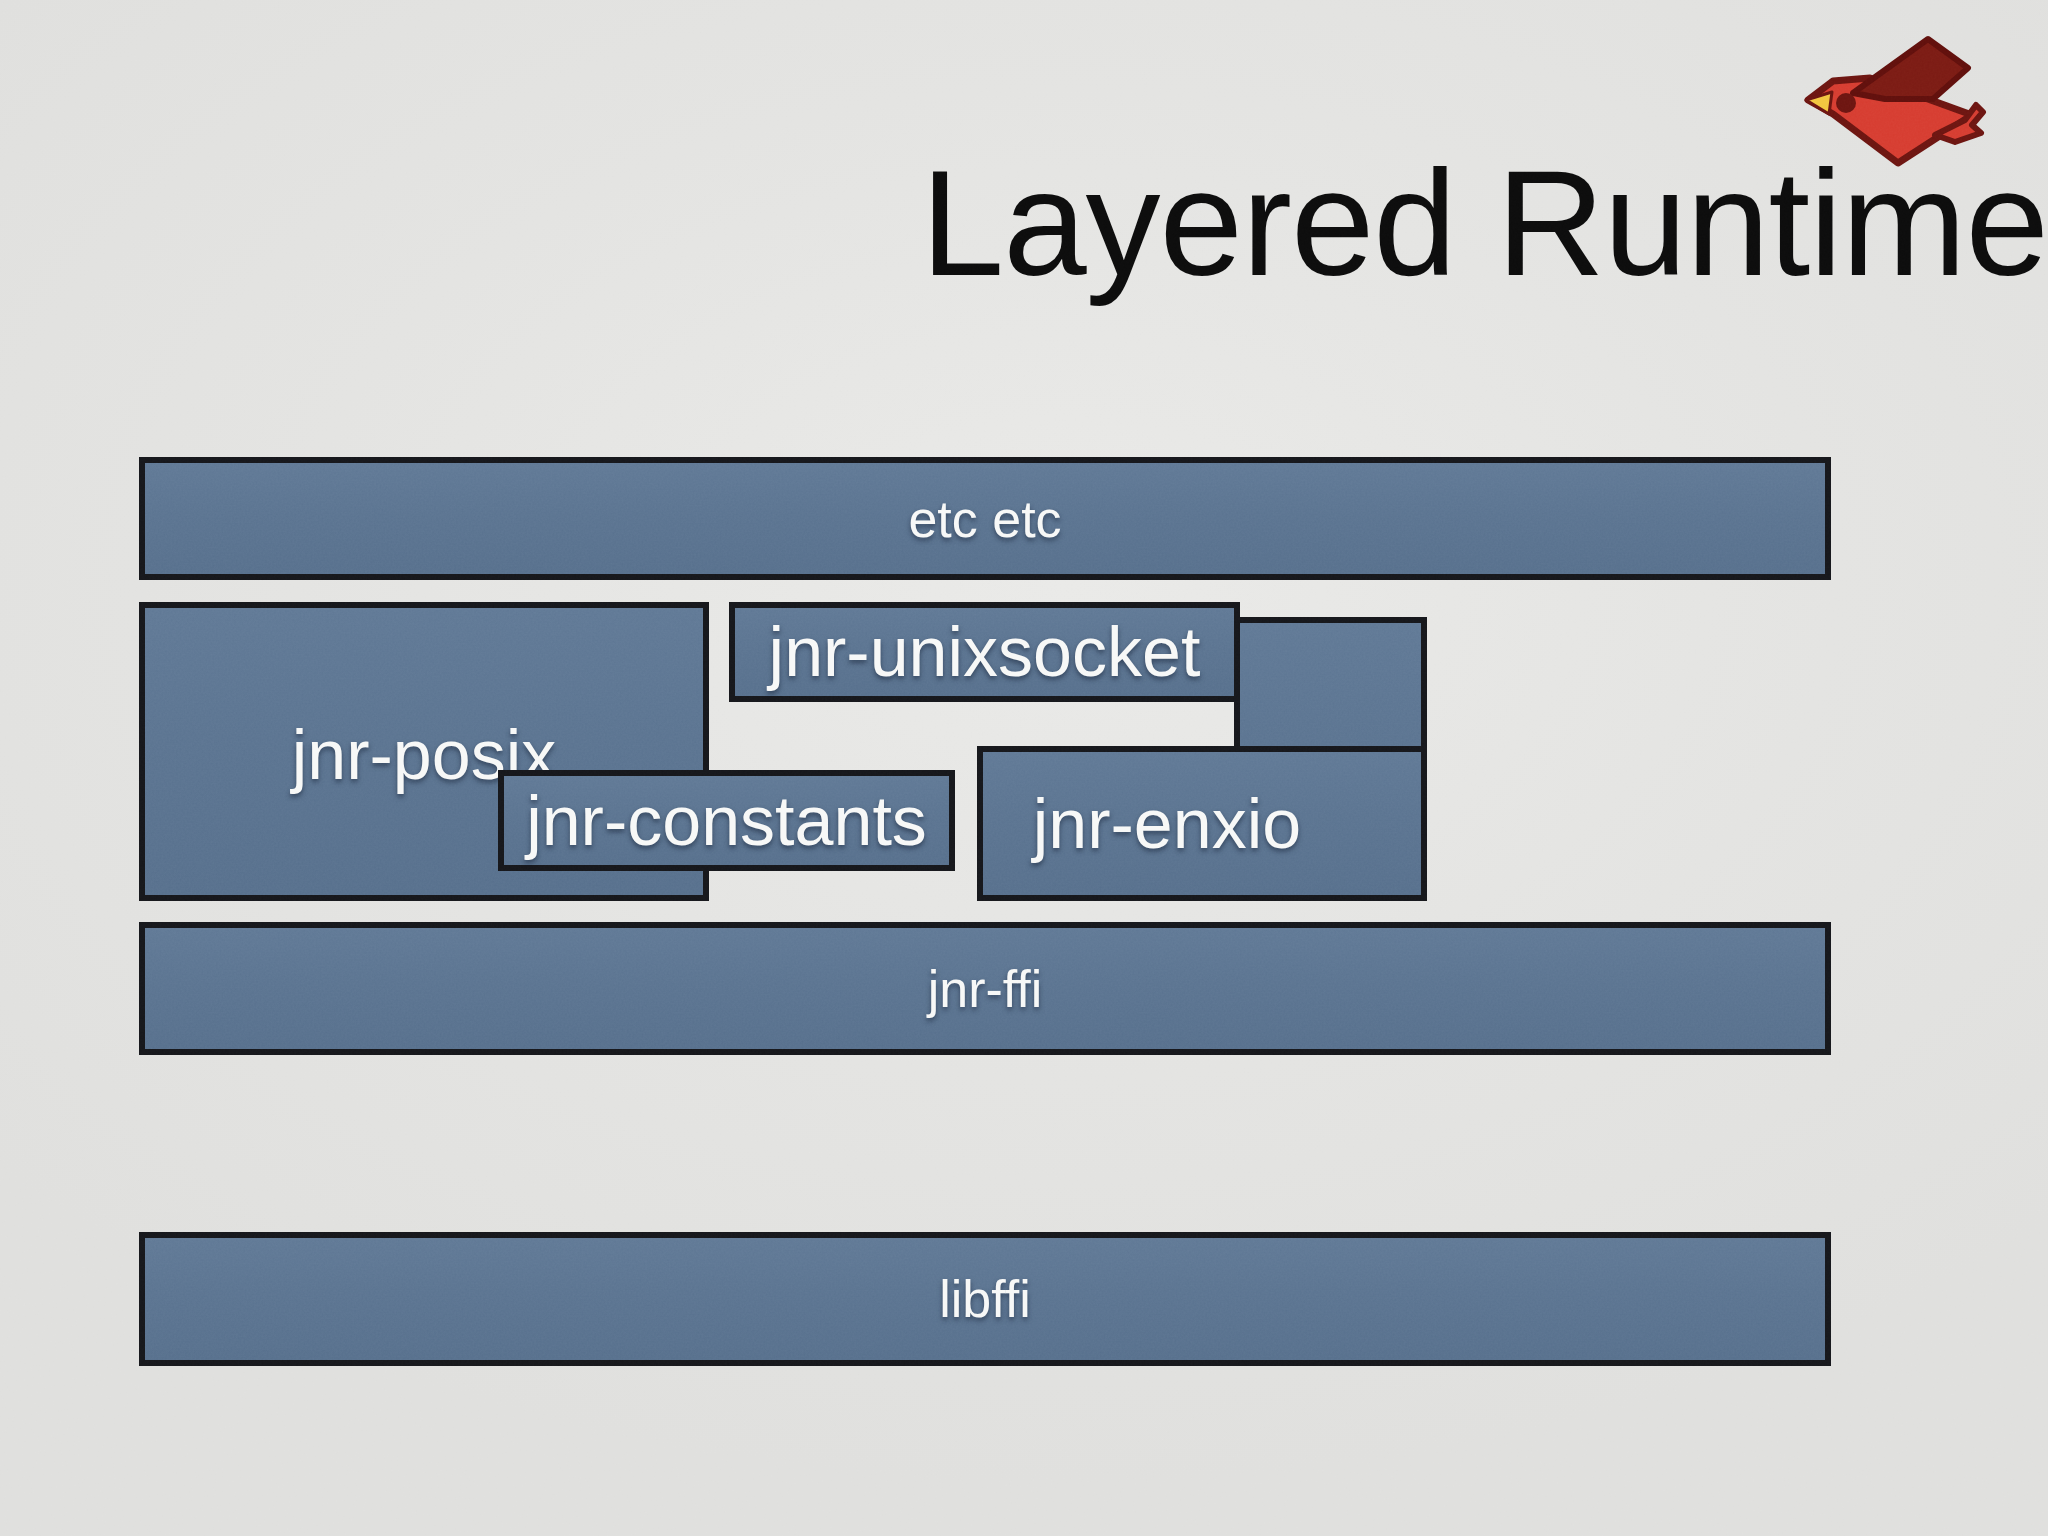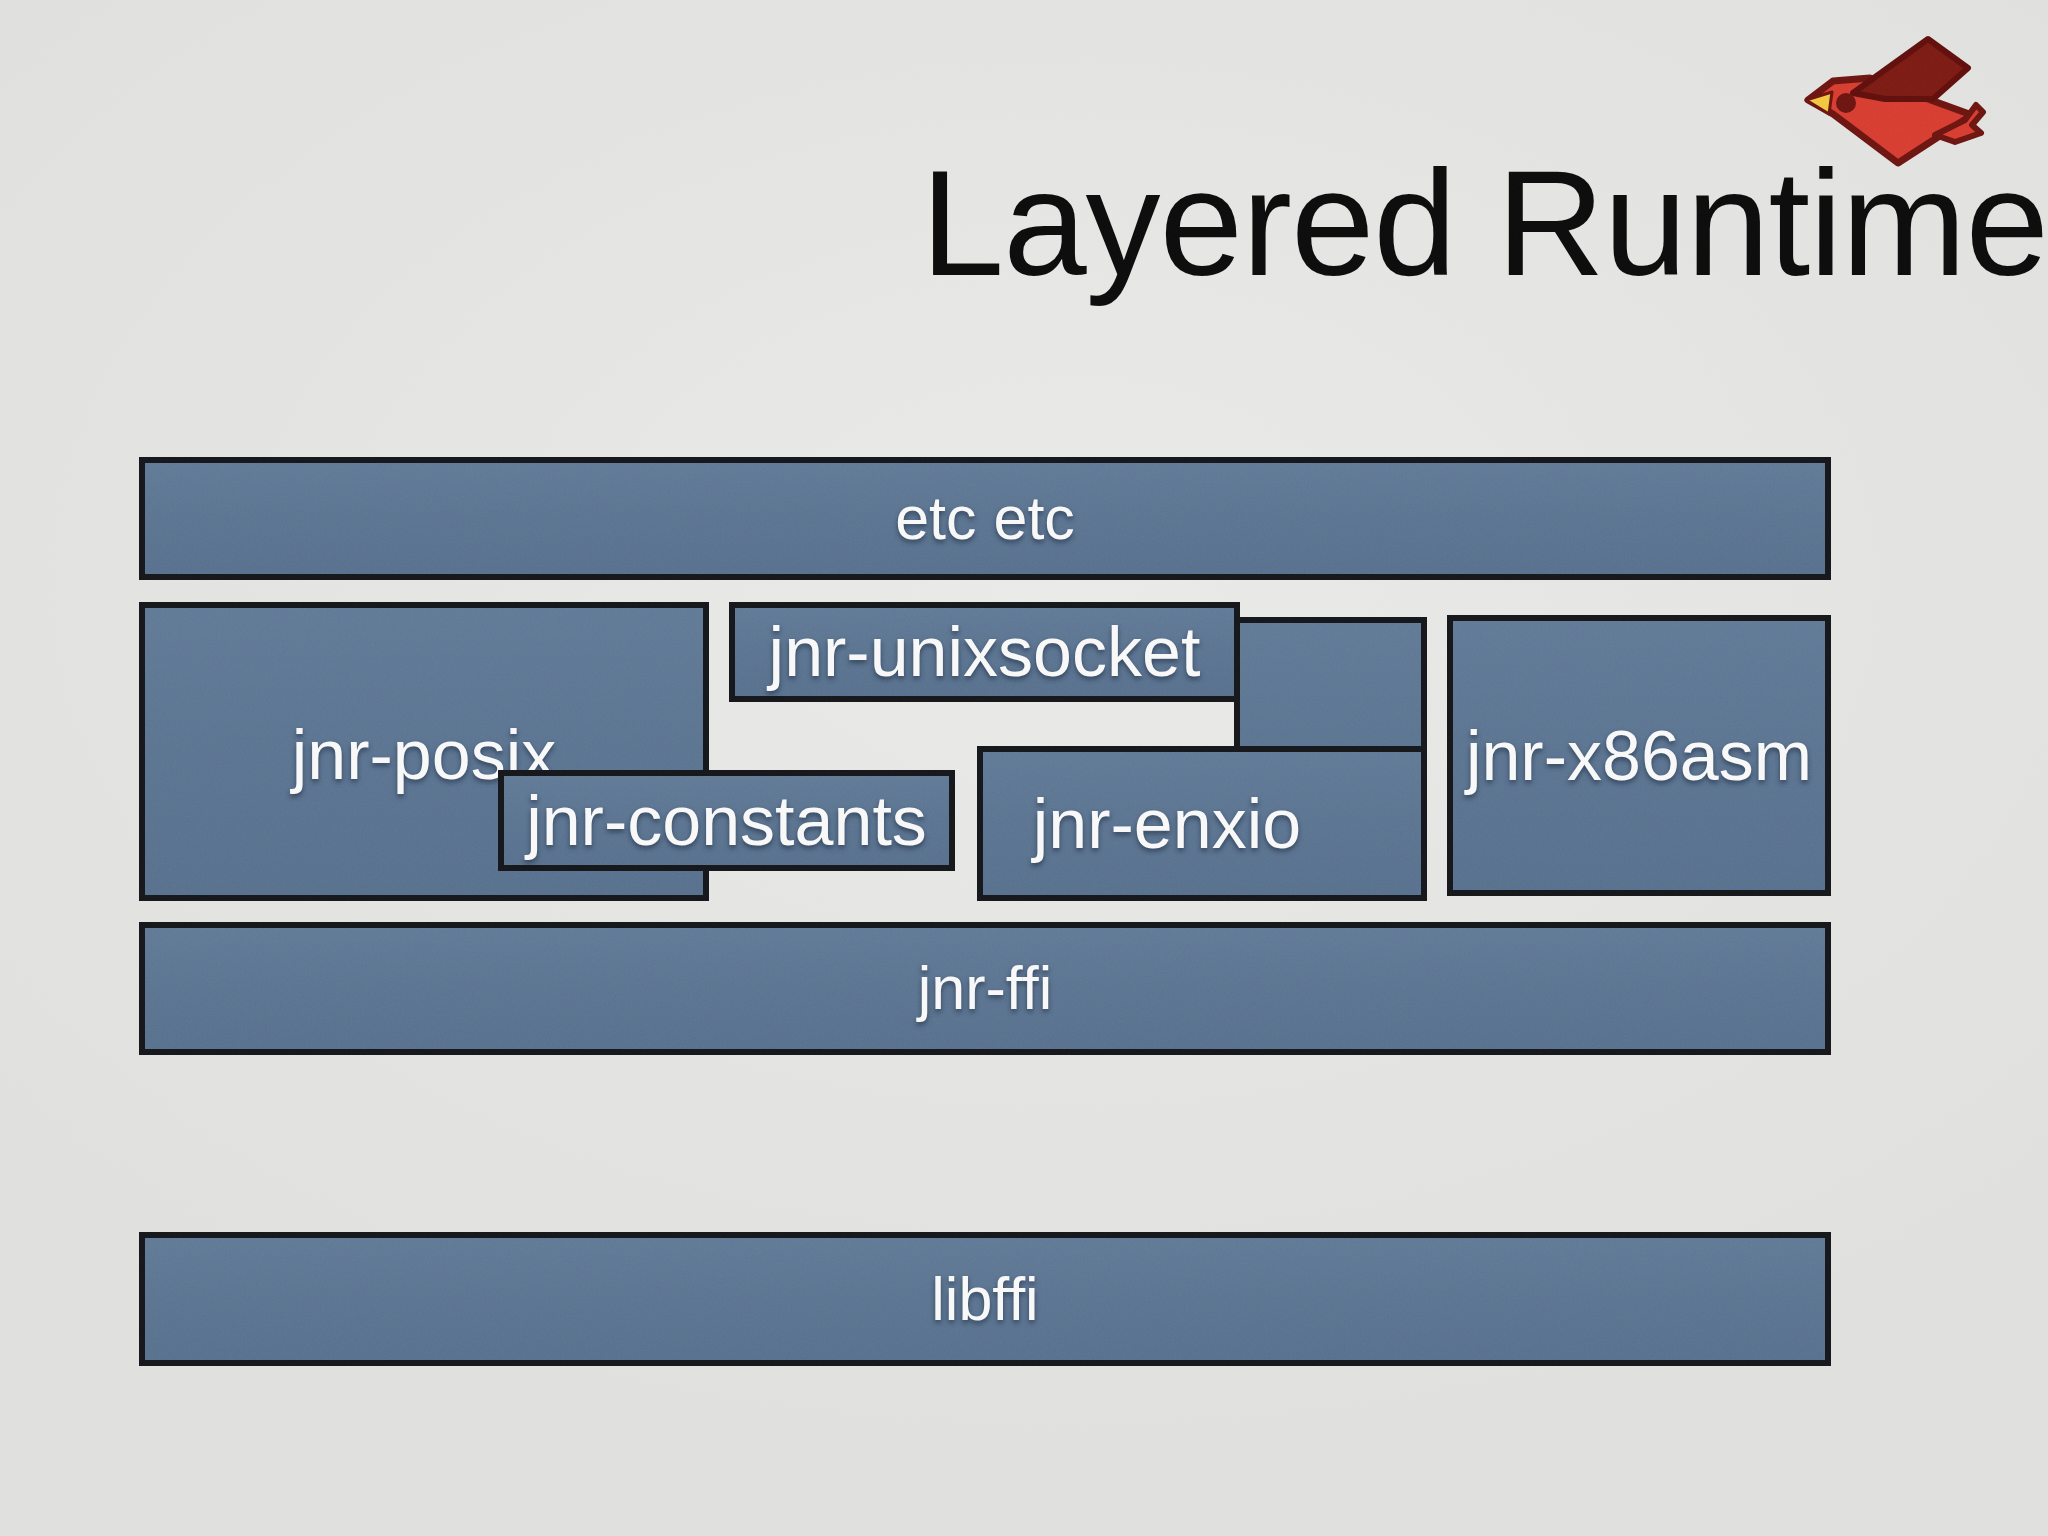--- a/index.html
+++ b/index.html
@@ -28,21 +28,21 @@
     position: absolute;
     box-sizing: border-box;
     border: 6px solid #15161a;
     background: linear-gradient(180deg, #5f7895 0%, #5a7390 45%, #566f8c 100%);
     display: flex;
     align-items: center;
     justify-content: center;
   }
   .lbl {
     color: #f7f8f7;
-    font-size: 61px;
+    font-size: 52px;
     line-height: 1;
     white-space: nowrap;
     text-shadow: 0 3px 5px rgba(15, 25, 45, 0.55);
   }
   .lbl.small { font-size: 70px; }
 
   
   .box-etc        { left: 139px;  top: 457px;  width: 1692px; height: 123px; z-index: 1; }
   .box-posix      { left: 139px;  top: 602px;  width: 570px;  height: 299px; z-index: 1;
                     align-items: flex-start; }
@@ -111,23 +111,20 @@
   </div>
 
   <div class="box box-constants">
     <span class="lbl small">jnr-constants</span>
   </div>
 
   <div class="box box-unixsocket">
     <span class="lbl small">jnr-unixsocket</span>
   </div>
 
-  <div class="box box-x86asm">
-    <span class="lbl small">jnr-x86asm</span>
-  </div>
 
   <div class="box box-ffi">
     <span class="lbl">jnr-ffi</span>
   </div>
 
 
   <div class="box box-libffi">
     <span class="lbl">libffi</span>
   </div>
 

